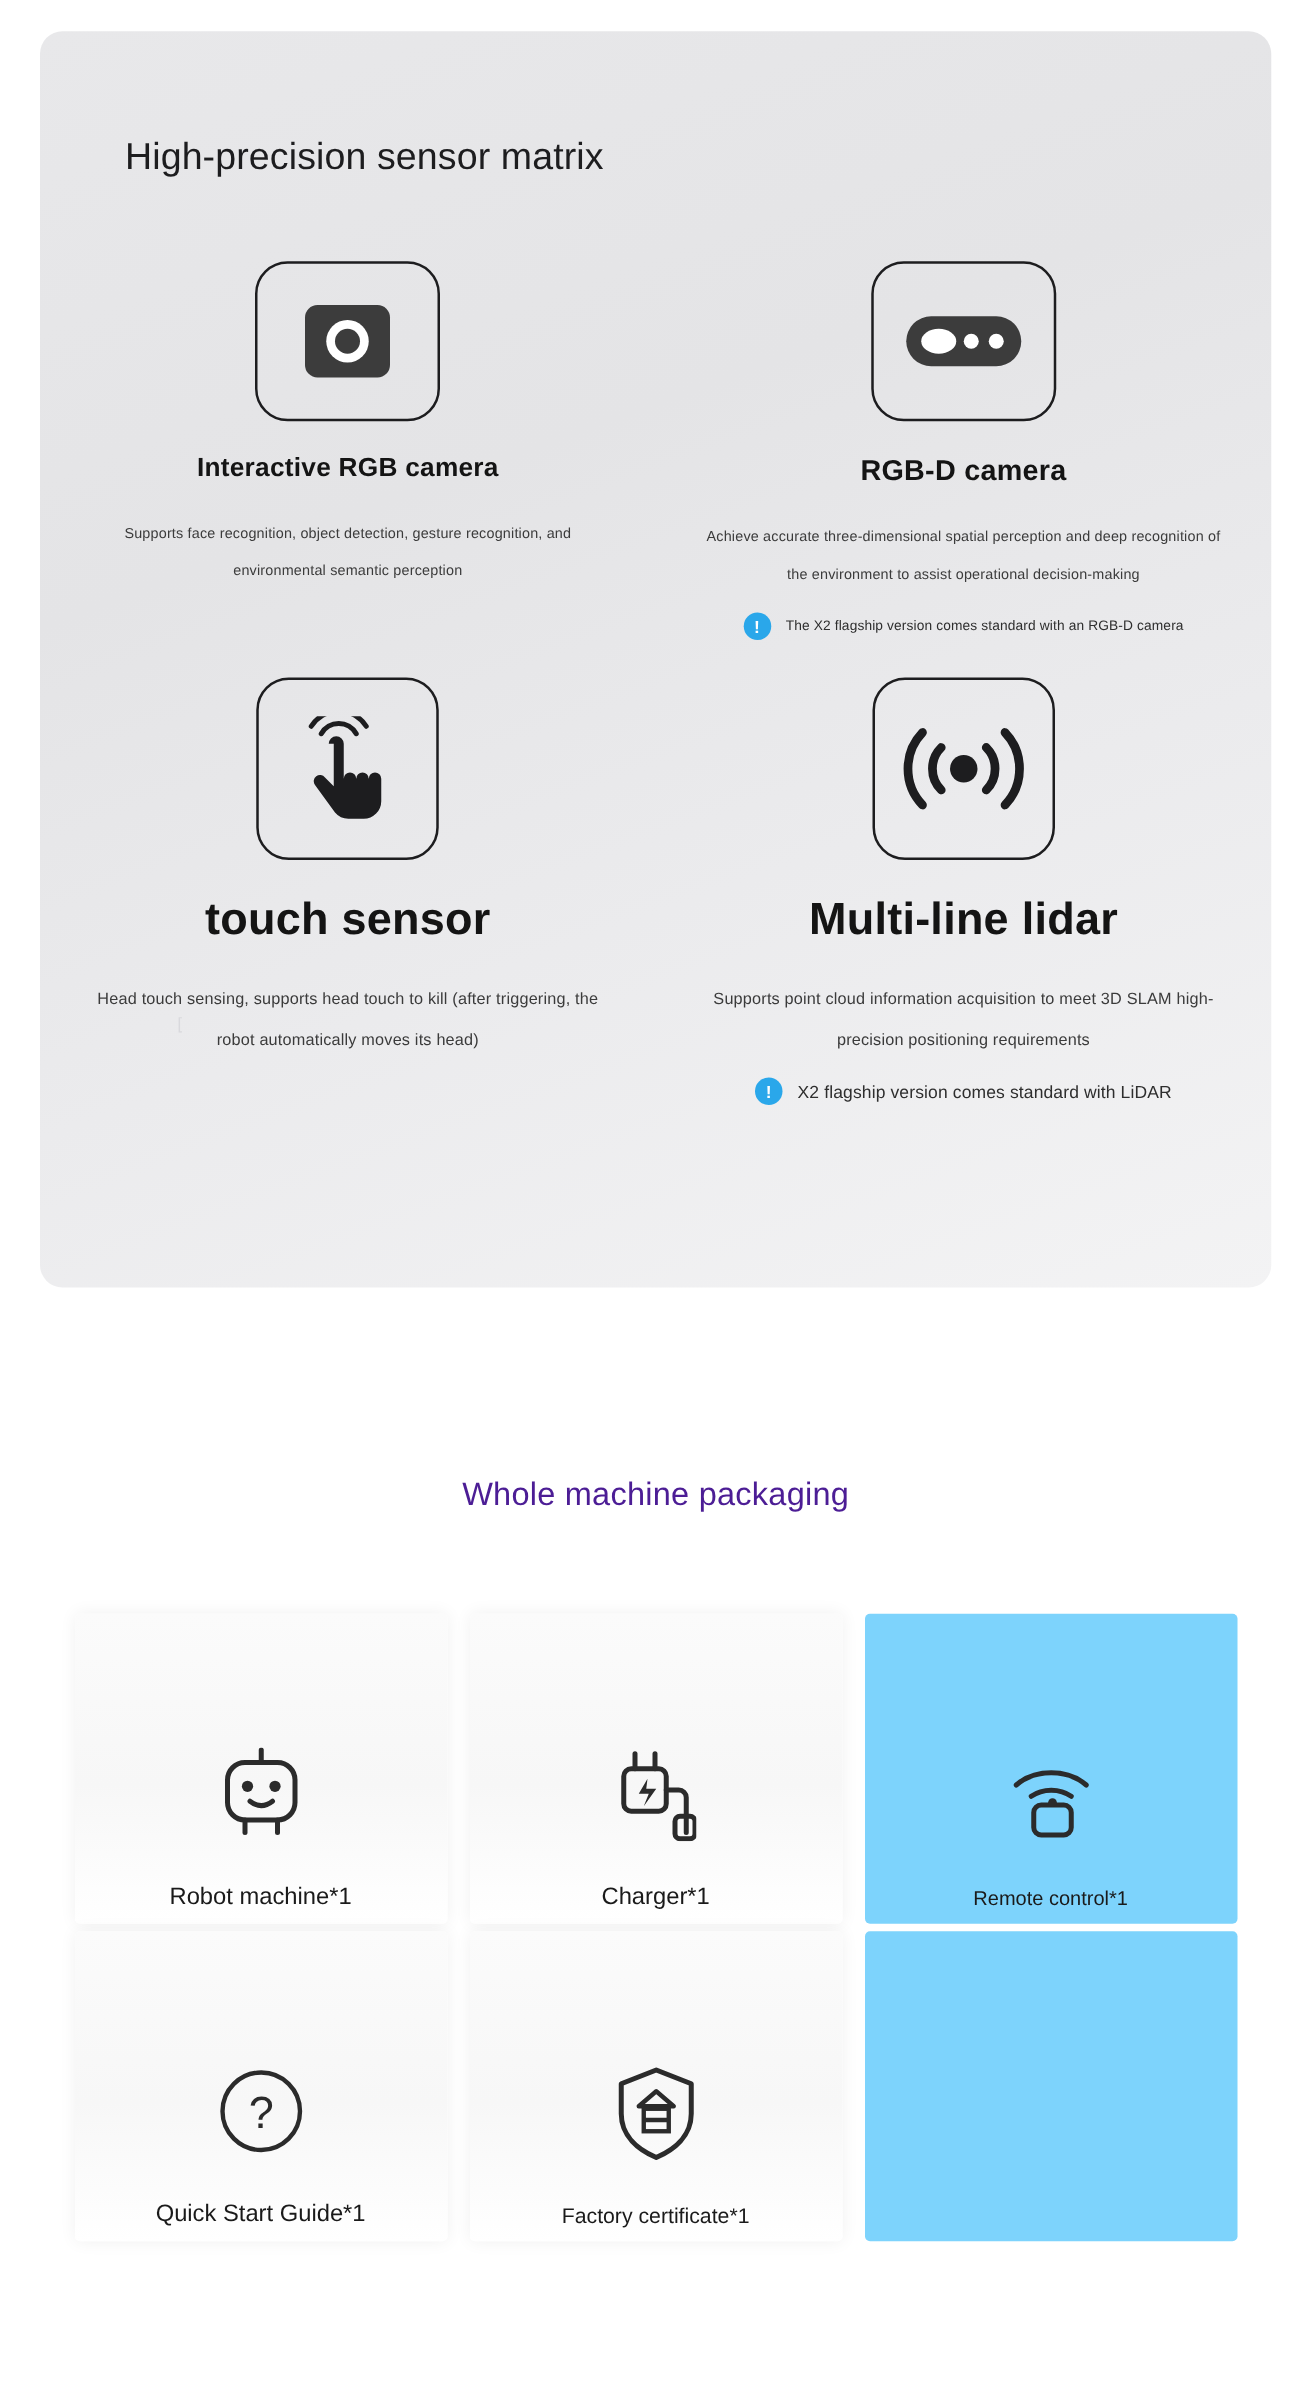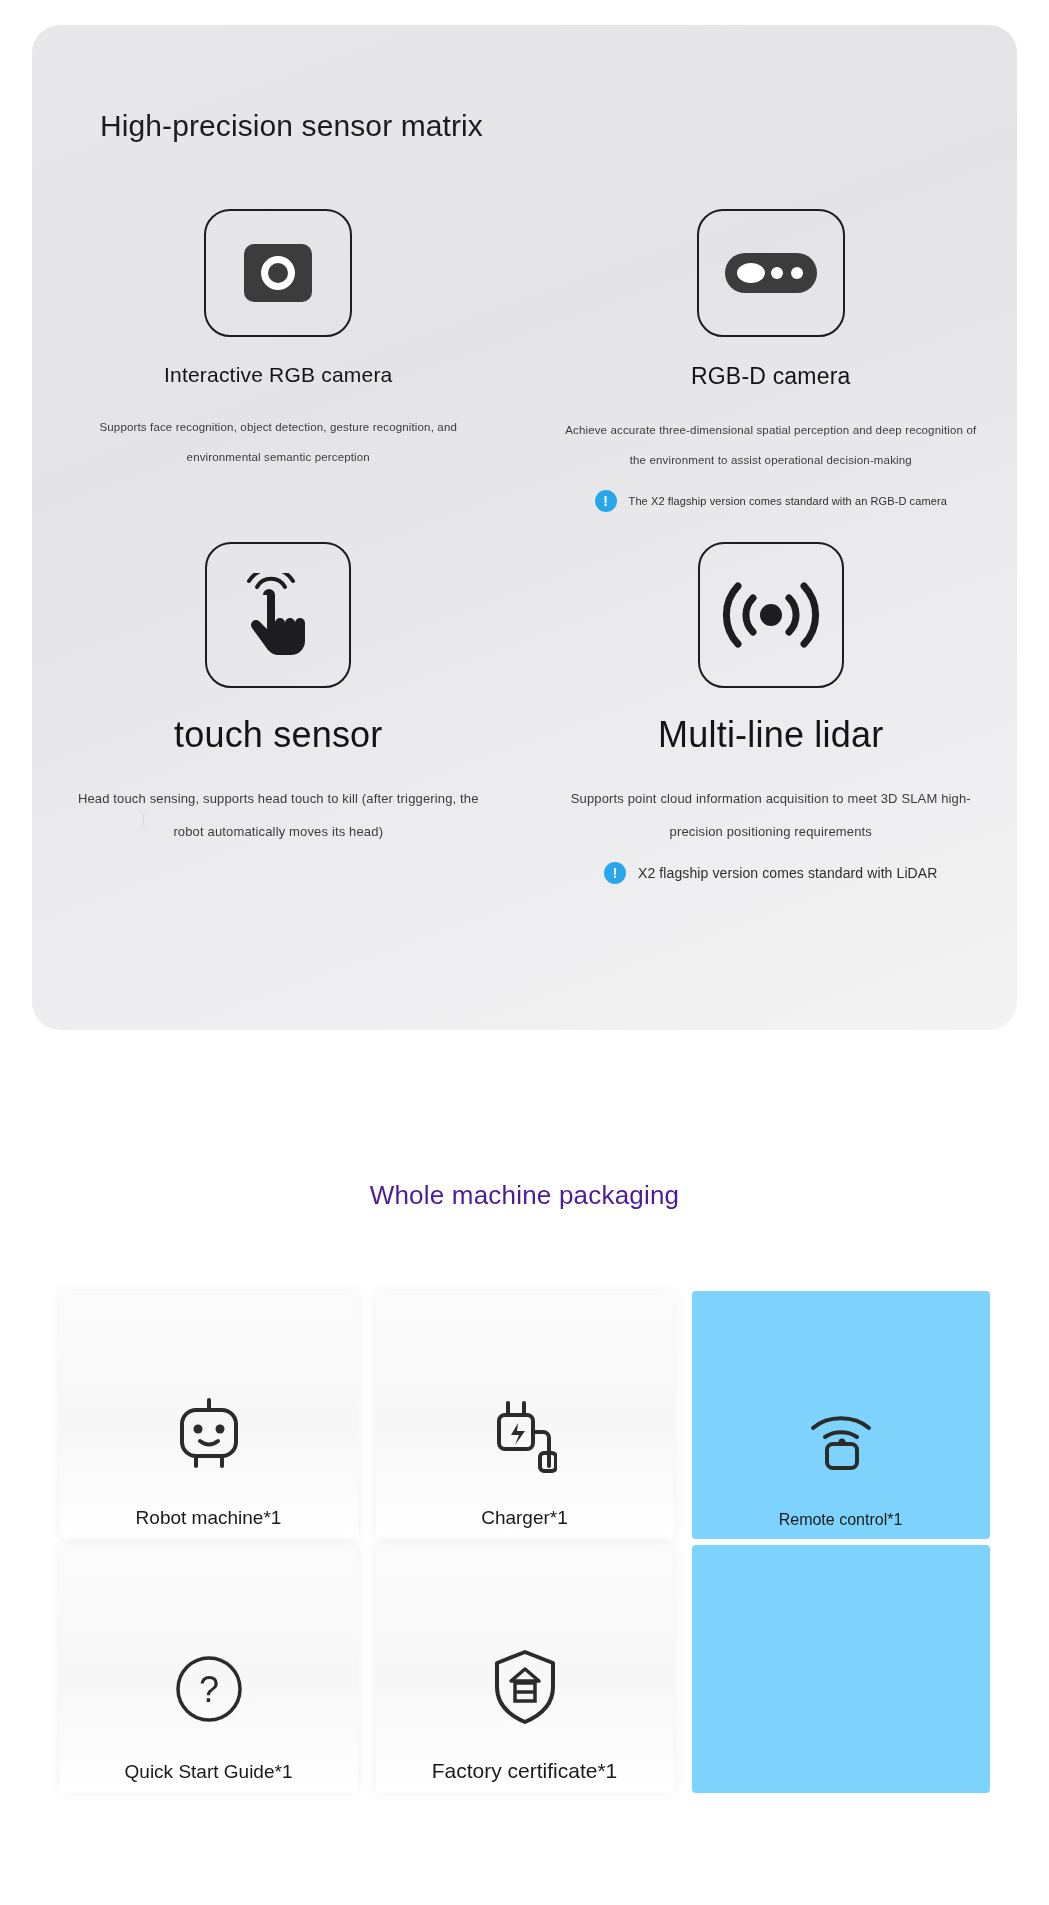--- a/index.html
+++ b/index.html
@@ -19,21 +19,21 @@
     width: 1049px;
     position: relative;
   }
 
   
   .sensor-panel {
     margin: 25px 32px 0 32px;
     width: 985px;
     box-sizing: border-box;
     height: 1005px;
-    border-radius: 28px;
+    border-radius: 18px;
     background: linear-gradient(160deg, #e8e8ea 0%, #e4e4e6 35%, #ebebed 65%, #f3f3f4 100%);
     padding: 62px 0 0 0;
     position: relative;
     overflow: hidden;
   }
   .panel-title {
     font-size: 30px;
     font-weight: 400;
     color: #1d1d1f;
     margin: 22px 0 0 68px;
@@ -65,21 +65,21 @@
     background: transparent;
   }
   .icon-box.tall {
     height: 142px;
     width: 142px;
   }
 
   .sensor-name {
     margin-top: 26px;
     font-size: 23px;
-    font-weight: 400;
+    font-weight: 700;
     color: #141414;
     letter-spacing: 0.2px;
   }
   .sensor-name.sm {
     font-size: 21px;
   }
   .sensor-name.lg {
     font-size: 36px;
   }
 
@@ -175,21 +175,21 @@
     align-items: center;
     justify-content: center;
   }
   .pack-label {
     margin-top: 26px;
     font-size: 19px;
     color: #1a1a1a;
     font-weight: 400;
   }
   .pack-label.sm { font-size: 16px; }
-  .pack-label.md { font-size: 21px; }
+  .pack-label.md { font-size: 17px; }
 
   svg { display: block; }
 </style>
 </head>
 <body>
 
 <div class="page">
 
   <section class="sensor-panel">
     <h2 class="panel-title">High-precision sensor matrix</h2>

